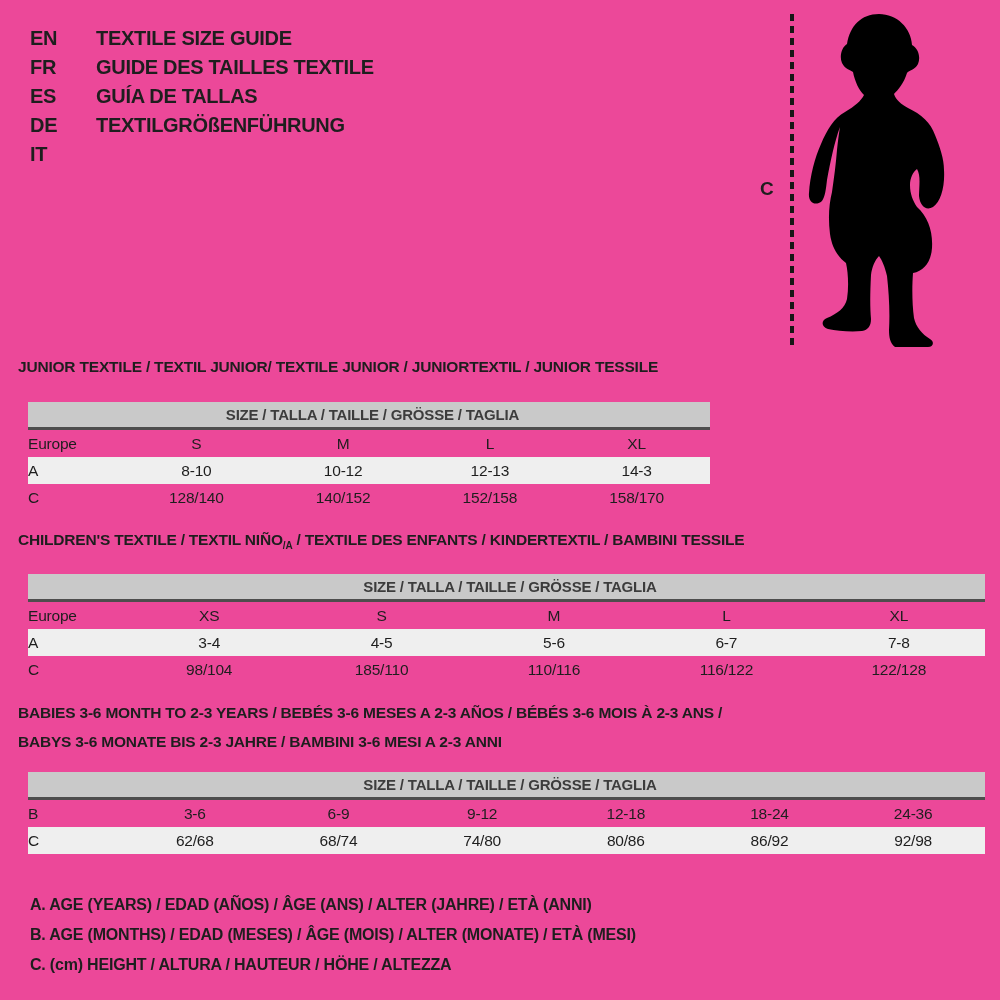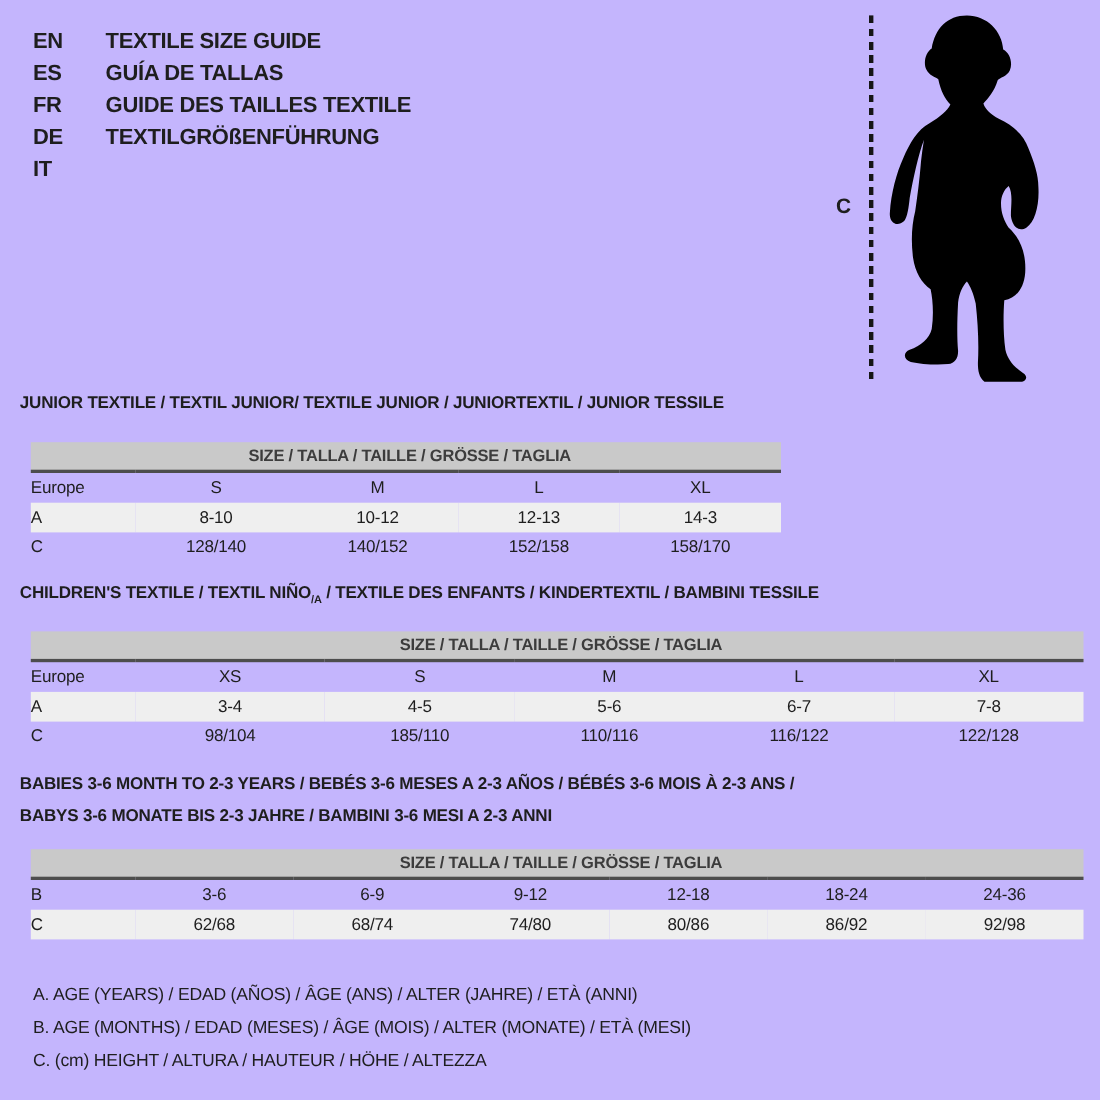--- a/index.html
+++ b/index.html
@@ -5,21 +5,21 @@
   :root{
     --size-bar-bg:#c9c9c9;
     --size-bar-text:#3c3c3c;
     --stripe-bg:#efefef;
     --rule:#4d4d4d;
     --text:#1e1e1e;
     --silhouette:#000000;
   }
   html,body{margin:0;padding:0;background:#ffffff;}
   #page{
-    position:relative;width:1000px;height:1000px;background:#c4b5fd;
+    position:relative;width:1000px;height:1000px;background:#ec4899;
     font-family:"Liberation Sans",sans-serif;color:var(--text);overflow:hidden;
   }
   
   .lang-list{position:absolute;left:30px;top:24px;}
   .lang-row{display:flex;line-height:29px;font-weight:bold;font-size:20px;letter-spacing:-0.3px;white-space:nowrap;}
   .lang-code{width:66px;flex:0 0 66px;}
   
   .fig-dash{
     position:absolute;left:790px;top:14px;width:4px;height:334px;
     background:repeating-linear-gradient(to bottom,#161616 0 7px,transparent 7px 12px);
@@ -35,39 +35,39 @@
     background:var(--size-bar-bg);color:var(--size-bar-text);
     text-align:center;font-size:15px;font-weight:bold;letter-spacing:-0.2px;
     height:25px;padding:0 0 0 7px;border-bottom:3px solid var(--rule);
   }
   table.size-table td{height:27px;font-size:15.5px;letter-spacing:-0.2px;padding:0;}
   td.lbl{text-align:left;padding-left:7px;margin-left:11px;}
   td.val{text-align:center;}
   tr.stripe td{background:var(--stripe-bg);}
   
   .notes{position:absolute;left:30px;top:890px;}
-  .note-line{font-weight:normal;font-size:16px;line-height:30px;letter-spacing:-0.2px;white-space:nowrap;}
+  .note-line{font-weight:bold;font-size:16px;line-height:30px;letter-spacing:-0.2px;white-space:nowrap;}
 </style>
 </head>
 <body>
 
 <div id="page">
 
   <div class="lang-list">
     <div class="lang-row">
       <span class="lang-code">EN</span>
       <span class="lang-label">TEXTILE SIZE GUIDE</span>
     </div>
     <div class="lang-row">
+      <span class="lang-code">FR</span>
+      <span class="lang-label">GUIDE DES TAILLES TEXTILE</span>
+    </div>
+    <div class="lang-row">
       <span class="lang-code">ES</span>
       <span class="lang-label">GUÍA DE TALLAS</span>
-    </div>
-    <div class="lang-row">
-      <span class="lang-code">FR</span>
-      <span class="lang-label">GUIDE DES TAILLES TEXTILE</span>
     </div>
     <div class="lang-row">
       <span class="lang-code">DE</span>
       <span class="lang-label">TEXTILGRÖßENFÜHRUNG</span>
     </div>
     <div class="lang-row">
       <span class="lang-code">IT</span>
     </div>
   </div>
 

